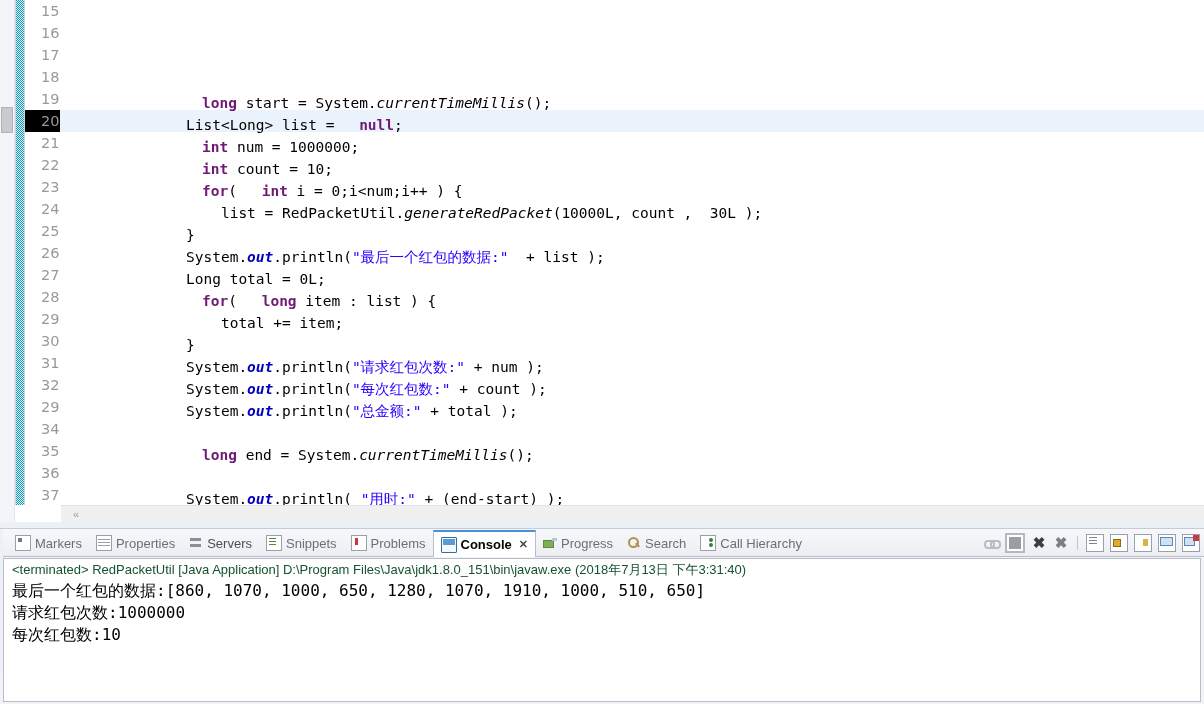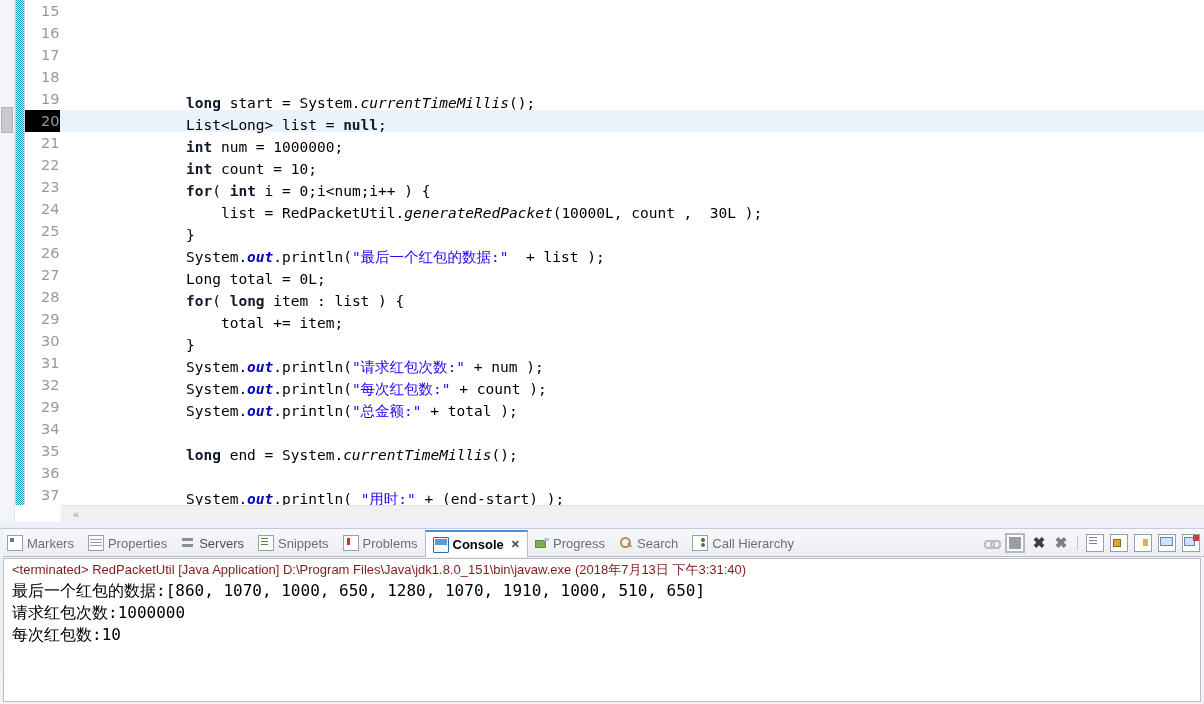--- a/index.html
+++ b/index.html
@@ -107,21 +107,21 @@
     left: -60px;
     width: 1204px;
     height: 22px;
     top: 110px;
     background: #eaf2fc;
     z-index: 0;
   }
   .code .row { position: relative; z-index: 1; }
 
   
-  .kw   { color: #0f172a; font-weight: bold; }
+  .kw   { color: #701a75; font-weight: bold; margin-left: 16px; }
   .str  { color: #2a00ff; }
   .stat { color: #0000c0; font-style: italic; font-weight: bold; }
   .mth  { color: #000000; font-style: italic; }
   .pln  { color: #000000; }
 
   
   .h-scroll {
     position: absolute;
     left: 61px;
     top: 505px;
@@ -174,21 +174,21 @@
     position: relative;
     height: 28px;
     background: linear-gradient(#f7f8fa, #eceef3);
     border-bottom: 1px solid #b9bdca;
     box-sizing: border-box;
   }
   .tabs {
     display: flex;
     align-items: center;
     height: 28px;
-    padding-left: 0;
+    padding-left: 8px;
   }
   .tab {
     display: flex;
     align-items: center;
     gap: 4px;
     height: 28px;
     padding: 0 7px;
     font-size: 13px;
     color: #6b6f77;
     white-space: nowrap;
@@ -276,21 +276,21 @@
     width: 1198px;
     height: 144px;
     background: #ffffff;
     border: 1px solid #b9bdca;
     box-sizing: border-box;
     overflow: hidden;
   }
   .console-head {
     font-family: "Liberation Sans", sans-serif;
     font-size: 13px;
-    color: #7f1d1d;
+    color: #14532d;
     padding: 2px 0 1px 8px;
     line-height: 18px;
     white-space: pre;
   }
   .console-out {
     font-family: "DejaVu Sans Mono", monospace;
     font-size: 16px;
     line-height: 22px;
     color: #000;
     padding-left: 8px;

